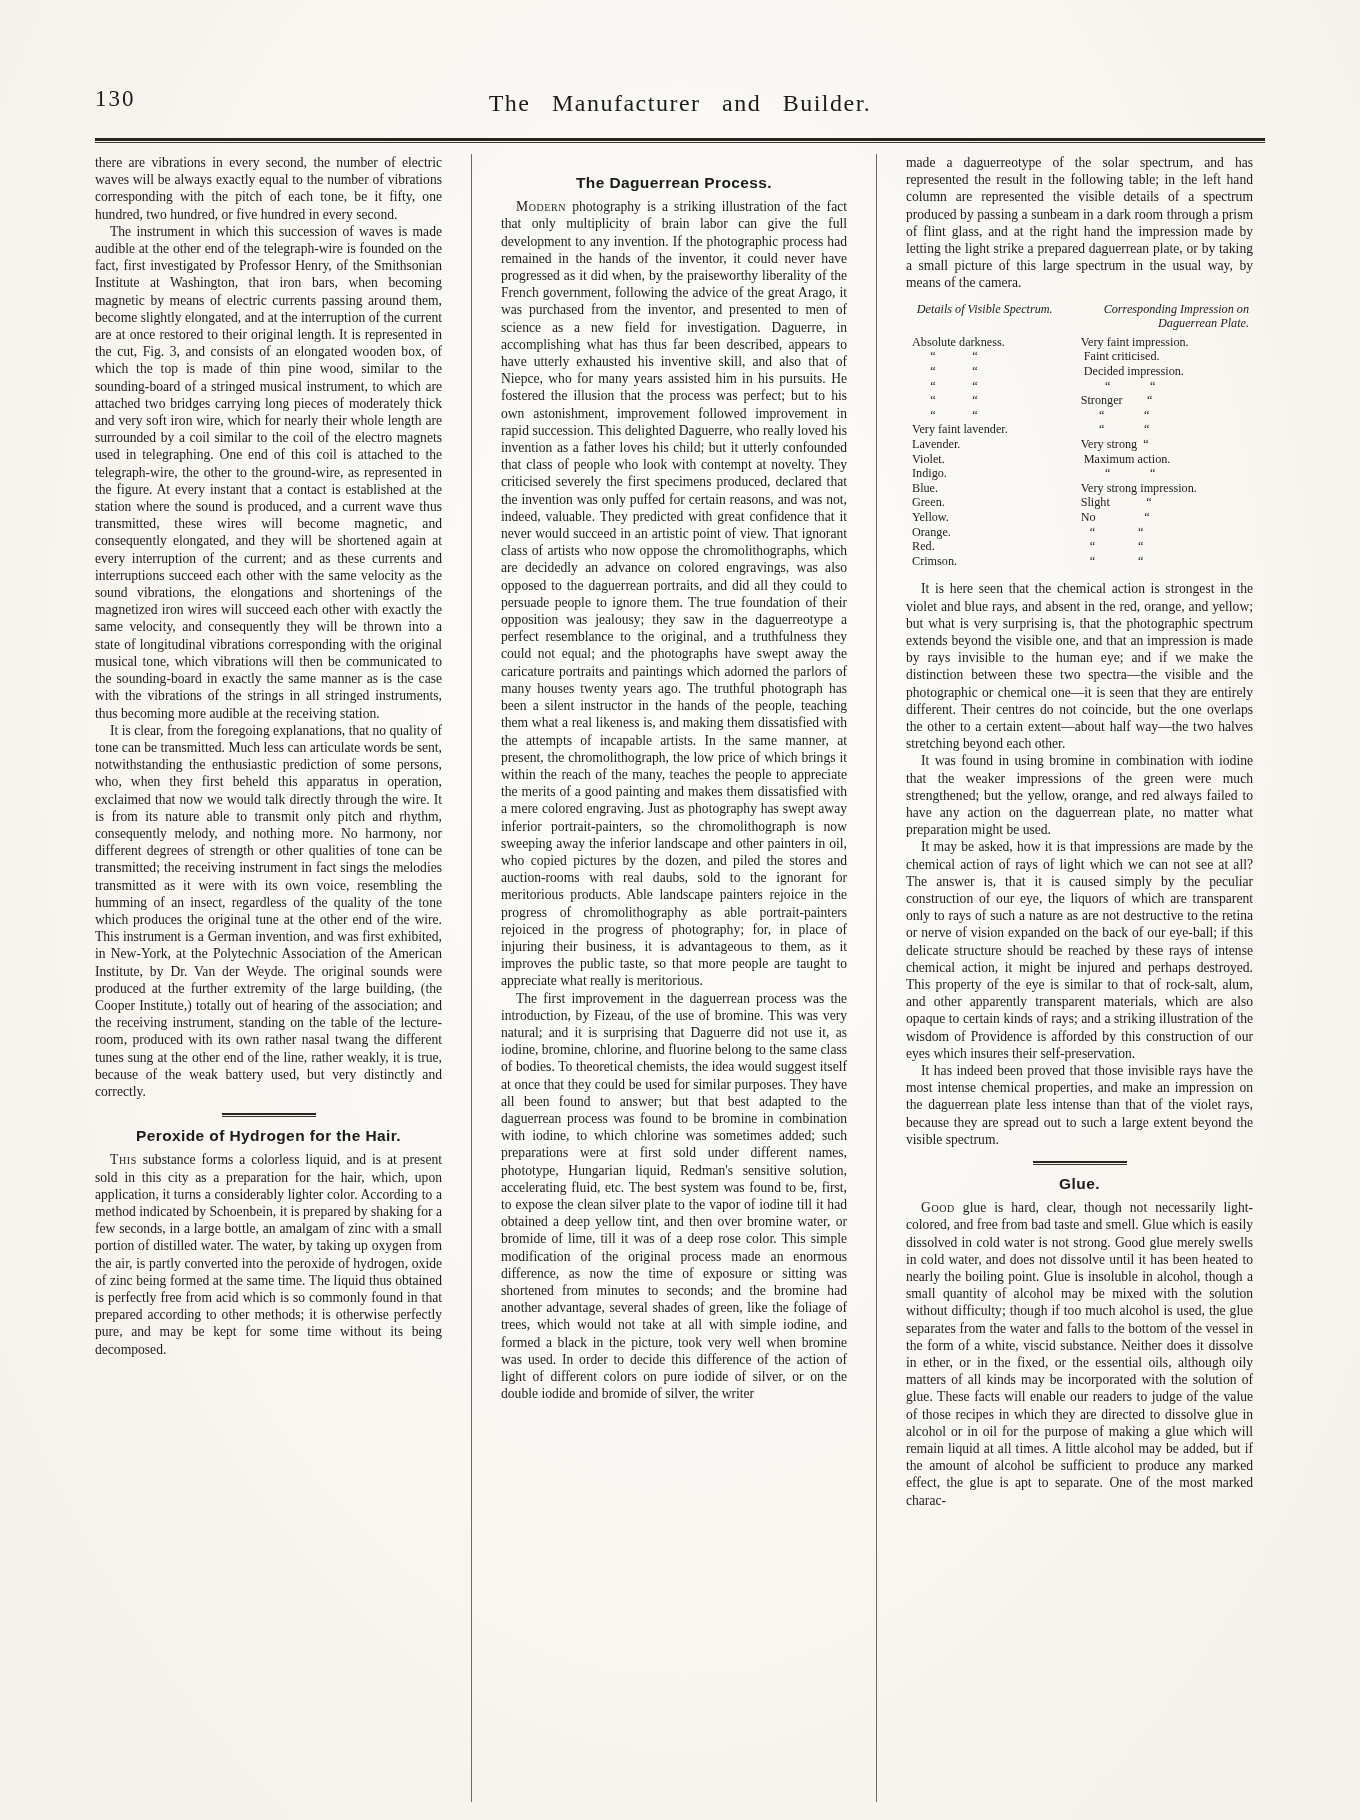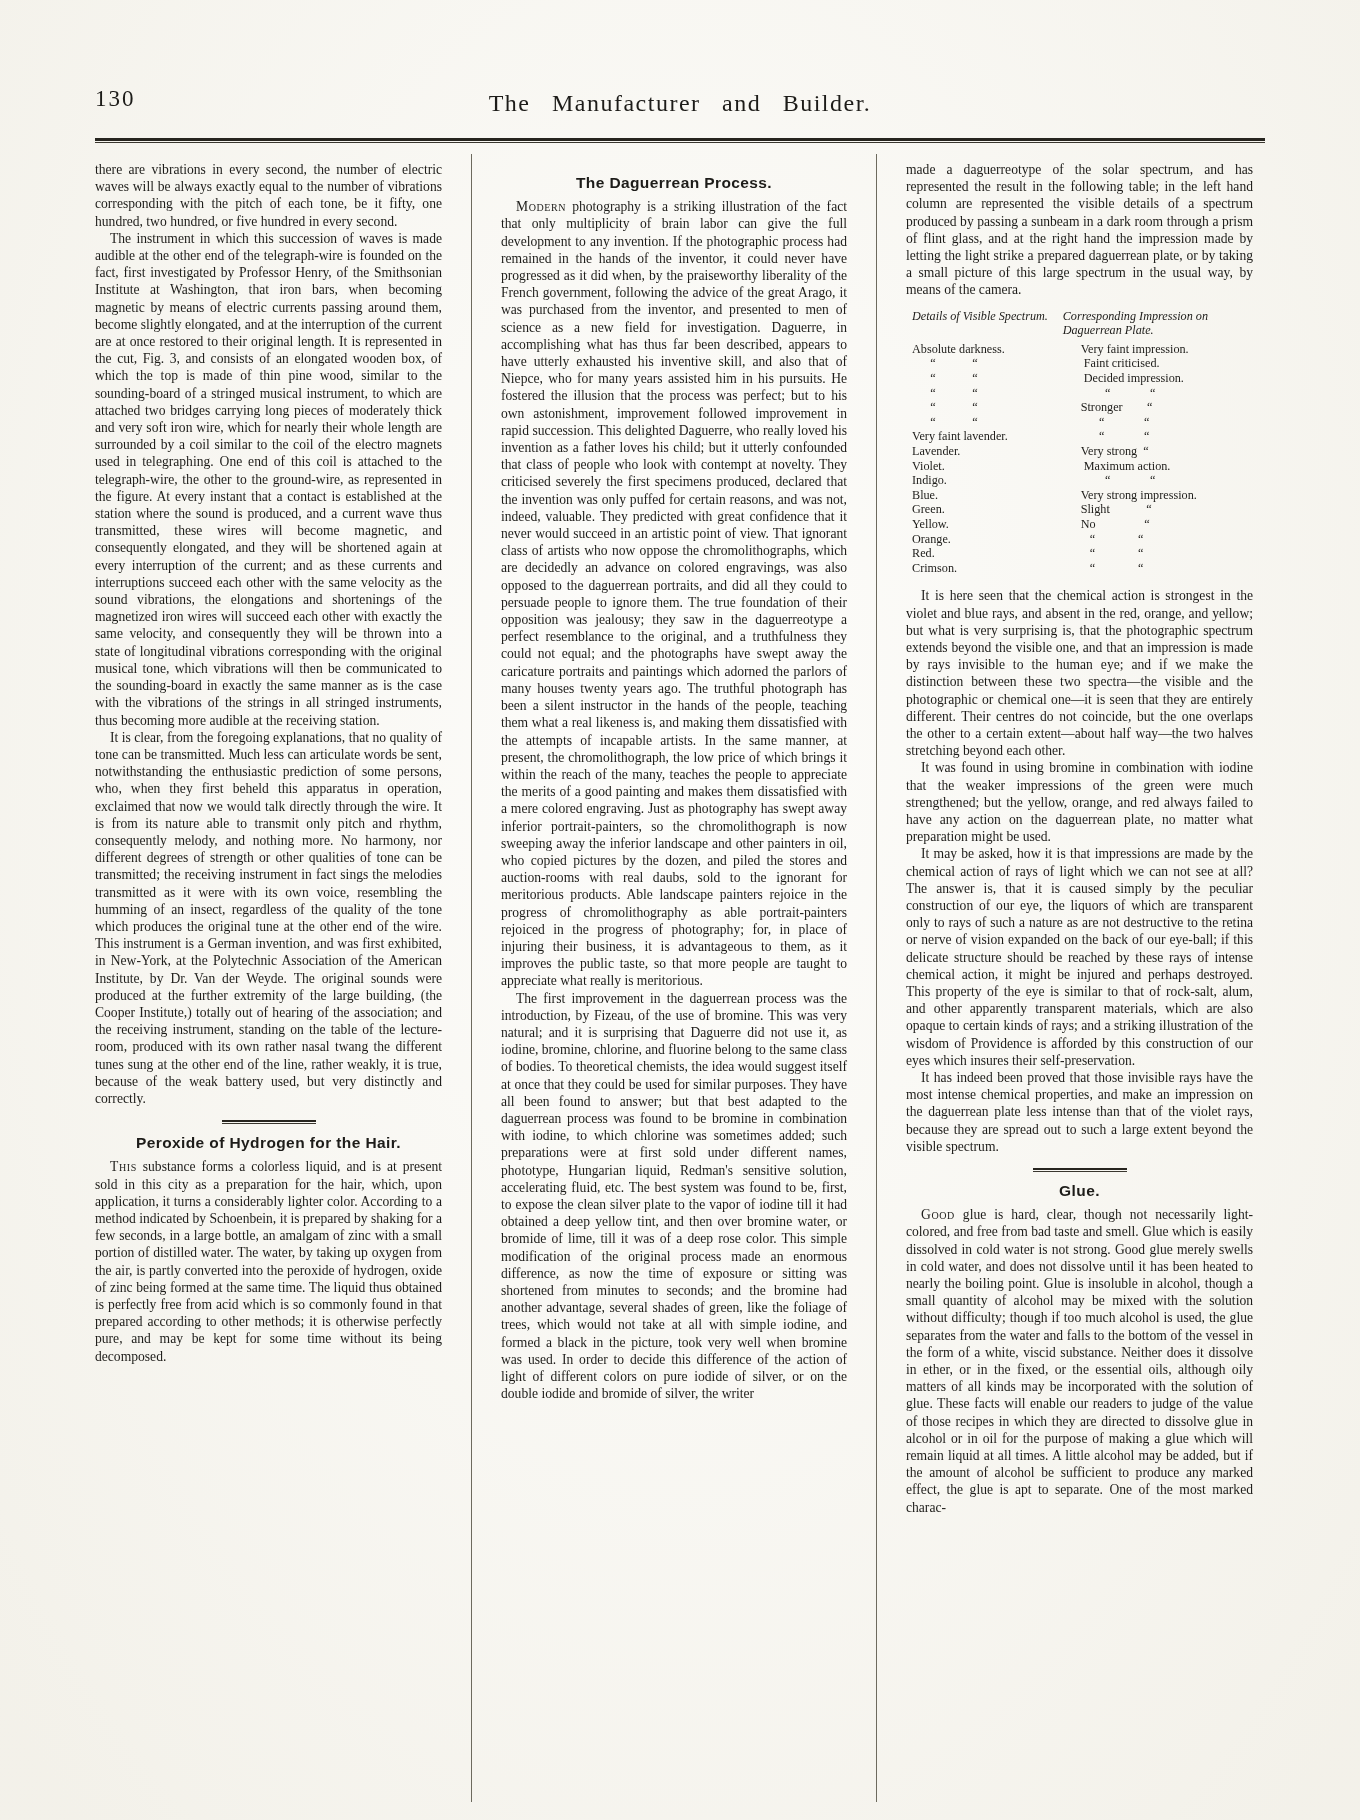--- a/index.html
+++ b/index.html
@@ -18,31 +18,31 @@
     position: absolute; left: 0; right: 0; top: 4px; text-align: center;
     font-size: 24px; font-weight: normal; letter-spacing: 1.5px; word-spacing: 14px;
   }
   .headrule { margin-top: 10px; height: 5px; border-top: 3px solid #27251f; border-bottom: 1px solid #3a372f; }
   .columns { display: flex; margin-top: 11px; height: 1648px; align-items: stretch; }
   .col { font-size: 13.6px; line-height: 17.2px; text-align: justify; }
   .col-1 { width: 376px; padding-right: 29px; }
   .col-2 { width: 406px; padding: 0 29px; border-left: 1px solid #6d6a5e; border-right: 1px solid #6d6a5e; }
   .col-3 { width: 376px; padding-left: 29px; }
   p { text-indent: 15px; }
-  p.noindent { text-indent: 0; margin-top: 7px; }
+  p.noindent { text-indent: 0; }
   h2 {
     font-family: "Liberation Sans", "DejaVu Sans", sans-serif;
     font-size: 15.5px; font-weight: bold; text-align: center;
     letter-spacing: .4px; margin: 5px 0 7px;
   }
   h2.first { margin-top: 20px; }
   .sc { font-variant: small-caps; letter-spacing: .6px; }
   .sep { width: 94px; height: 4px; margin: 13px auto 10px; border-top: 2px solid #27251f; border-bottom: 1px solid #3a372f; }
   .spec-table { font-size: 12.2px; line-height: 14.6px; margin: 10px 0 12px; text-align: left; }
-  .spec-head { display: flex; font-style: italic; text-align: left; margin-bottom: 4px; }
+  .spec-head { display: flex; font-style: italic; text-align: right; margin-bottom: 4px; }
   .spec-head .h-left  { width: 44%; padding: 0 6px; }
   .spec-head .h-right { width: 56%; padding: 0 4px; }
   .spec-row { display: flex; }
   .spec-row .c-left  { width: 44%; padding-left: 6px;  white-space: pre; overflow: hidden; }
   .spec-row .c-right { width: 56%; padding-left: 22px; white-space: pre; overflow: hidden; }
 </style>
 </head>
 <body>
 
 <div class="page">

